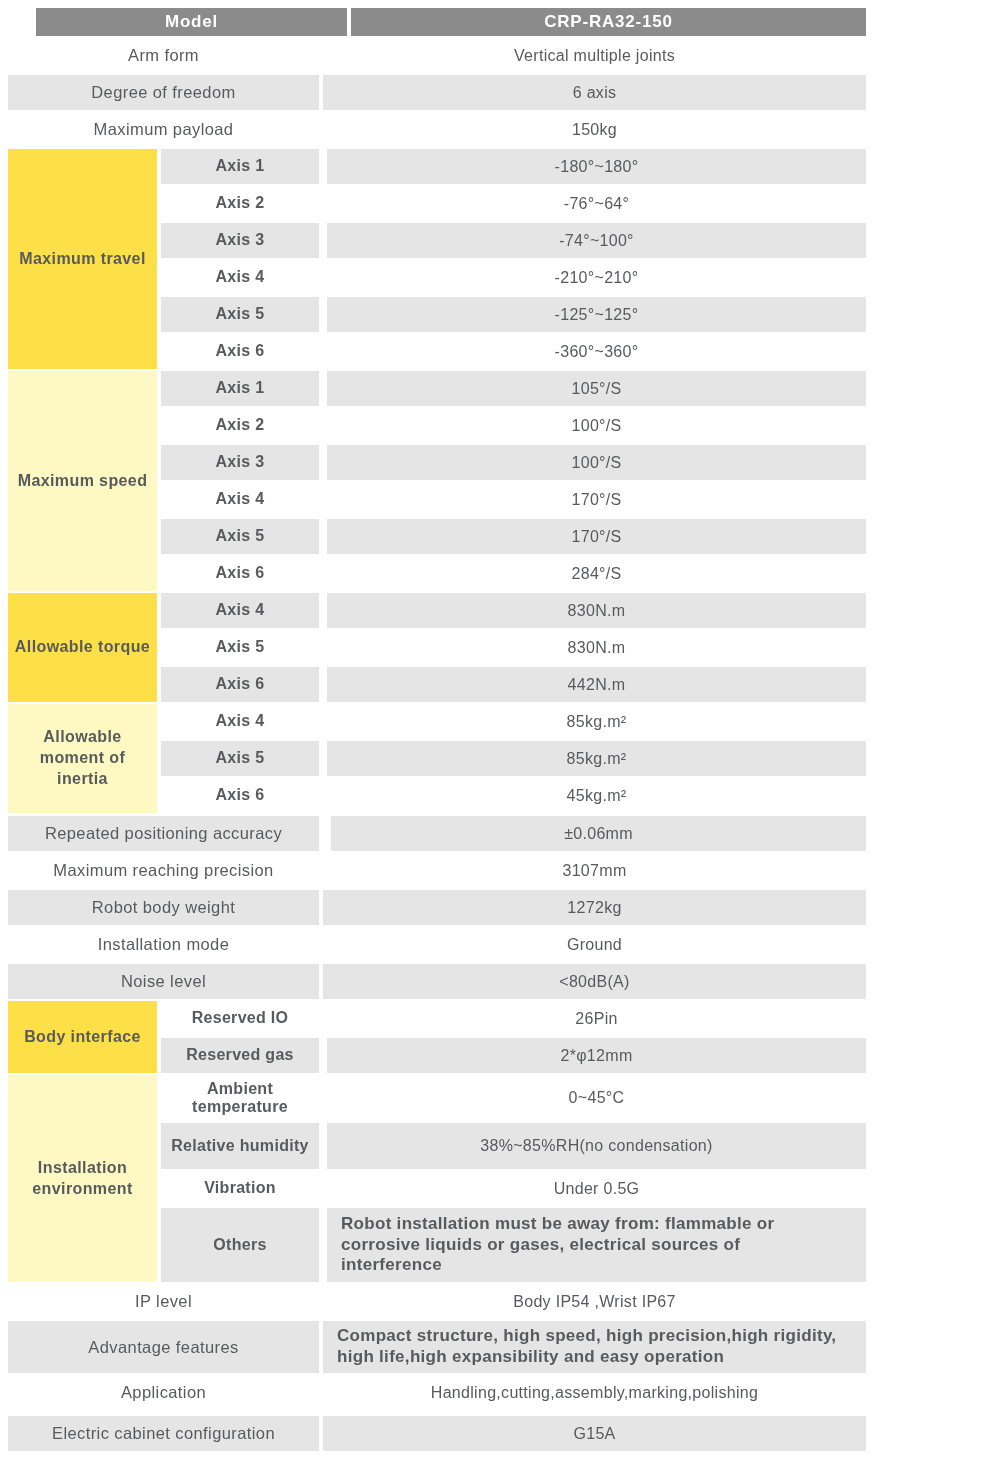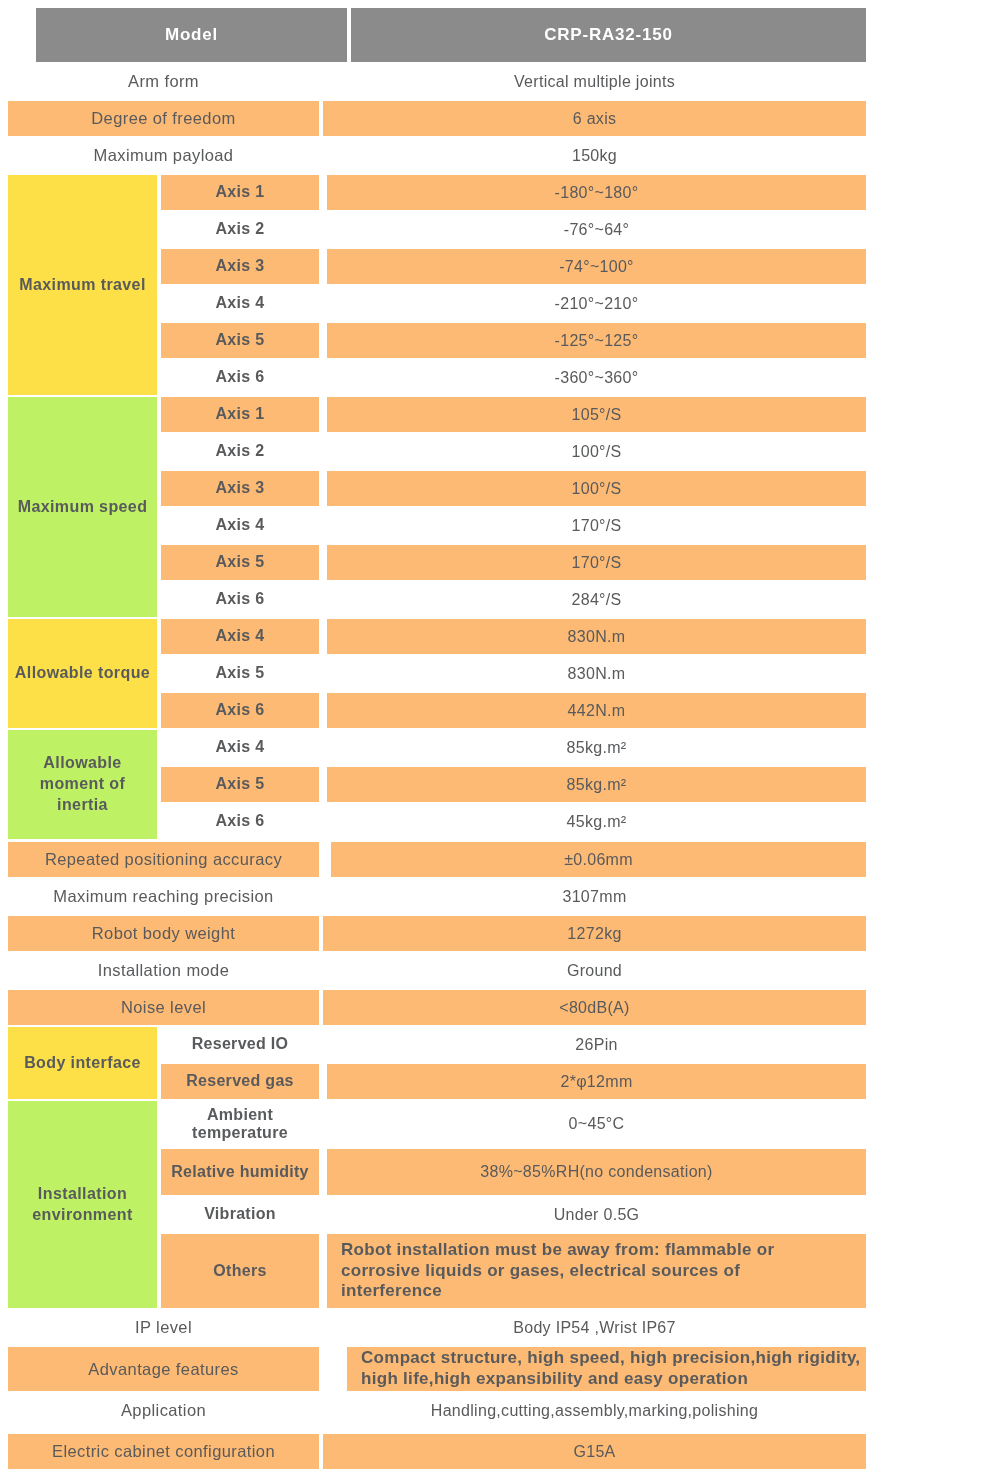--- a/index.html
+++ b/index.html
@@ -2,35 +2,35 @@
 <html><head>
 <meta charset="utf-8">
 <style>
   html,body{margin:0;padding:0;background:#ffffff;}
   body{width:984px;height:1470px;overflow:hidden;}
   .tbl{width:858px;margin:8px 0 0 8px;font-family:"Liberation Sans",sans-serif;color:#595a5c;}
   .r{display:flex;height:35px;margin-bottom:2px;}
   .c{display:flex;align-items:center;justify-content:center;text-align:center;box-sizing:border-box;}
   .lab{width:311px;font-weight:400;font-size:16.5px;letter-spacing:.4px;line-height:1.15;}
   .val{flex:1;margin-left:4px;font-size:16px;letter-spacing:.3px;line-height:1.2;}
-  .hdr{height:54px;padding-left:28px;}
+  .hdr{height:28px;padding-left:28px;}
   .hdr .lab,.hdr .val{background:#8b8b8b;color:#ffffff;font-weight:700;font-size:17px;letter-spacing:.8px;}
-  .alt .lab,.alt .sub,.alt .val{background:#fdba74;}
+  .alt .lab,.alt .sub,.alt .val{background:#e5e5e5;}
   .sec{display:flex;margin-bottom:2px;}
   .gcell{width:149px;margin-right:4px;display:flex;align-items:center;justify-content:center;
          text-align:center;font-weight:700;font-size:16px;letter-spacing:.4px;line-height:1.3;
          box-sizing:border-box;padding:0 6px;}
   .dark{background:#fde047;}
-  .light{background:#bef264;}
+  .light{background:#fef9c3;}
   .srows{flex:1;display:flex;flex-direction:column;}
   .srows .r:last-child{margin-bottom:0;}
   .sub{width:158px;margin-right:4px;font-weight:700;font-size:16px;letter-spacing:.3px;line-height:1.15;}
   .h46{height:46px;}
   .h74{height:74px;}
-  .h52{height:44px;gap:24px;}
+  .h52{height:52px;}
   .mt3{margin-top:3px;gap:8px;}
   .mt6{margin-top:6px;}
   .leftval{justify-content:flex-start;text-align:left;padding-left:14px;font-size:17px;font-weight:600;line-height:1.22;}
   .pr80{padding-right:80px;}
   .pr20{padding-right:4px;}
 </style>
 </head>
 <body>
 
 <div class="tbl">

